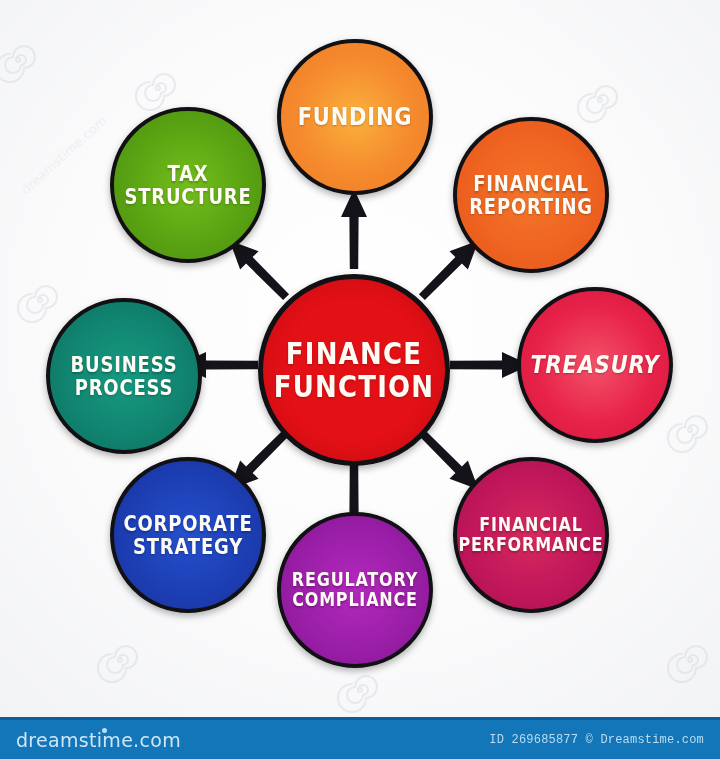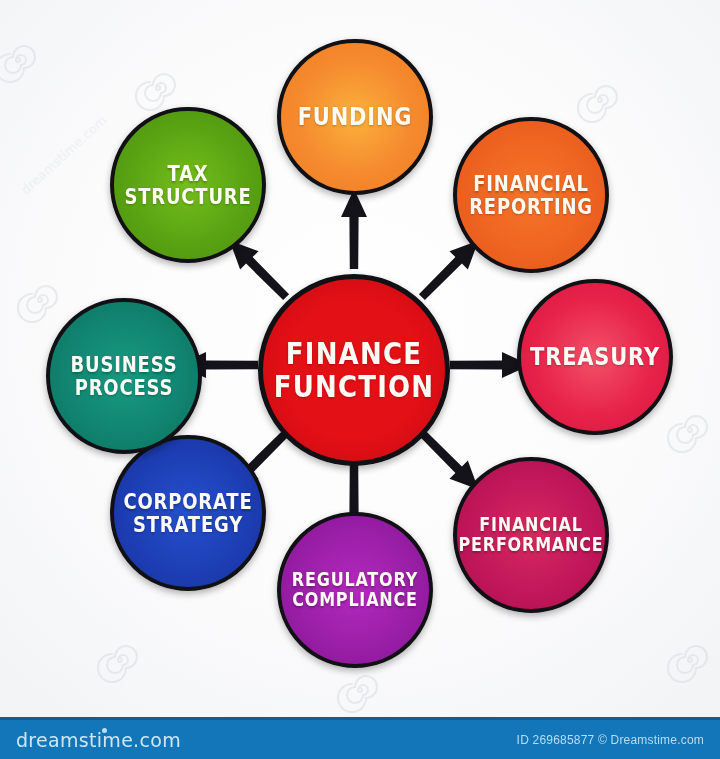--- a/index.html
+++ b/index.html
@@ -116,21 +116,21 @@
   .brand .dot {
     position: absolute;
     width: 5px; height: 5px;
     border-radius: 50%;
     background: #bcdcf2;
     top: -1px;
     left: 86px;
   }
   .credit {
     color: #b9dcf3;
-    font-family: Liberation Sans, sans-serif;
+    font-family: Liberation Mono, monospace;
     font-size: 12px;
     letter-spacing: 0.2px;
     white-space: nowrap;
   }
 </style>
 </head>
 <body>
 
 <div id="stage">
 
@@ -195,30 +195,30 @@
       </g>
     </svg>
 
     <div id="nodes">
         <div class="node" style="left: 277px; top: 39px; width: 156px; height: 156px; background: radial-gradient(circle, rgb(251, 176, 59) 0%, rgb(245, 138, 46) 55%, rgb(239, 122, 33) 100%); text-align: center;">
           <div class="label sz-lg">FUNDING</div>
         </div>
         <div class="node" style="left: 453px; top: 117px; width: 156px; height: 156px; background: radial-gradient(circle, rgb(244, 118, 42) 0%, rgb(239, 100, 33) 55%, rgb(228, 84, 26) 100%);">
           <div class="label sz-md">FINANCIAL<br>REPORTING</div>
         </div>
-        <div class="node" style="left: 517px; top: 279px; width: 156px; height: 156px; background: radial-gradient(circle, rgb(242, 82, 106) 0%, rgb(232, 35, 74) 55%, rgb(212, 20, 60) 100%);">
+        <div class="node" style="left: 517px; top: 287px; width: 156px; height: 156px; background: radial-gradient(circle, rgb(242, 82, 106) 0%, rgb(232, 35, 74) 55%, rgb(212, 20, 60) 100%); font-style: italic;">
           <div class="label sz-lg">TREASURY</div>
         </div>
         <div class="node" style="left: 453px; top: 457px; width: 156px; height: 156px; background: radial-gradient(circle, rgb(214, 42, 94) 0%, rgb(194, 23, 91) 55%, rgb(168, 16, 78) 100%);">
           <div class="label sz-sm">FINANCIAL<br>PERFORMANCE</div>
         </div>
         <div class="node" style="left: 277px; top: 512px; width: 156px; height: 156px; background: radial-gradient(circle, rgb(179, 41, 189) 0%, rgb(155, 31, 168) 55%, rgb(132, 21, 147) 100%); text-align: center;">
           <div class="label sz-sm">REGULATORY<br>COMPLIANCE</div>
         </div>
-        <div class="node" style="left: 110px; top: 435px; width: 156px; height: 156px; background: radial-gradient(circle, rgb(37, 80, 205) 0%, rgb(29, 63, 181) 55%, rgb(22, 48, 154) 100%);">
+        <div class="node" style="left: 110px; top: 457px; width: 156px; height: 156px; background: radial-gradient(circle, rgb(37, 80, 205) 0%, rgb(29, 63, 181) 55%, rgb(22, 48, 154) 100%);">
           <div class="label sz-md">CORPORATE<br>STRATEGY</div>
         </div>
         <div class="node" style="left: 46px; top: 298px; width: 156px; height: 156px; background: radial-gradient(circle, rgb(23, 154, 128) 0%, rgb(17, 133, 113) 55%, rgb(11, 110, 93) 100%);">
           <div class="label sz-md">BUSINESS<br>PROCESS</div>
         </div>
         <div class="node" style="left: 110px; top: 107px; width: 156px; height: 156px; background: radial-gradient(circle, rgb(116, 189, 28) 0%, rgb(90, 164, 19) 55%, rgb(75, 140, 14) 100%);">
           <div class="label sz-md">TAX<br>STRUCTURE</div>
         </div>
         <div class="node center" style="left: 258px; top: 274px; width: 192px; height: 192px; background: radial-gradient(circle, rgb(227, 16, 22) 0%, rgb(227, 16, 22) 55%, rgb(192, 10, 16) 100%);">
           <div class="label">FINANCE<br>FUNCTION</div>

